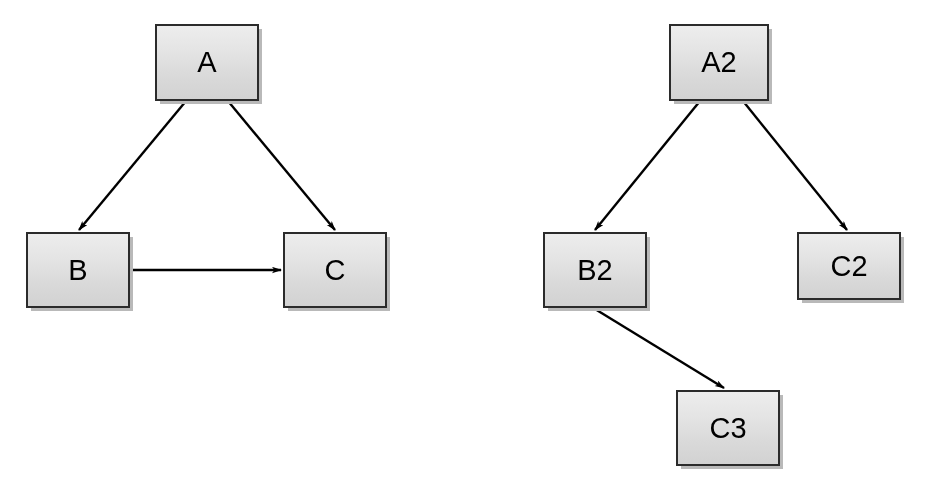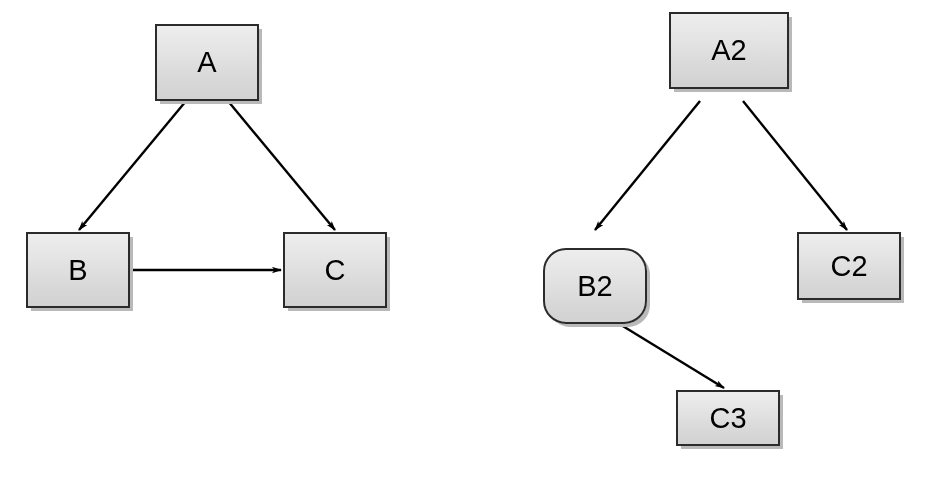--- a/index.html
+++ b/index.html
@@ -67,27 +67,27 @@
   <div id="nodes-layer">
       <div class="node" style="left: 155px; top: 24px; width: 104px; height: 77px;">
         <span class="node-label">A</span>
       </div>
       <div class="node" style="left: 26px; top: 232px; width: 104px; height: 76px;">
         <span class="node-label">B</span>
       </div>
       <div class="node" style="left: 283px; top: 232px; width: 104px; height: 76px;">
         <span class="node-label">C</span>
       </div>
-      <div class="node" style="left: 669px; top: 12px; width: 120px; height: 77px;">
+      <div class="node" style="left: 669px; top: 24px; width: 100px; height: 77px;">
         <span class="node-label">A2</span>
       </div>
-      <div class="node" style="left: 543px; top: 248px; width: 104px; height: 76px; border-radius: 23px;">
+      <div class="node" style="left: 543px; top: 232px; width: 104px; height: 76px;">
         <span class="node-label">B2</span>
       </div>
       <div class="node" style="left: 797px; top: 232px; width: 104px; height: 68px;">
         <span class="node-label">C2</span>
       </div>
-      <div class="node" style="left: 676px; top: 390px; width: 104px; height: 56px;">
+      <div class="node" style="left: 676px; top: 390px; width: 104px; height: 76px;">
         <span class="node-label">C3</span>
       </div>
     </div>
 
 </div>
 
 </body></html>

